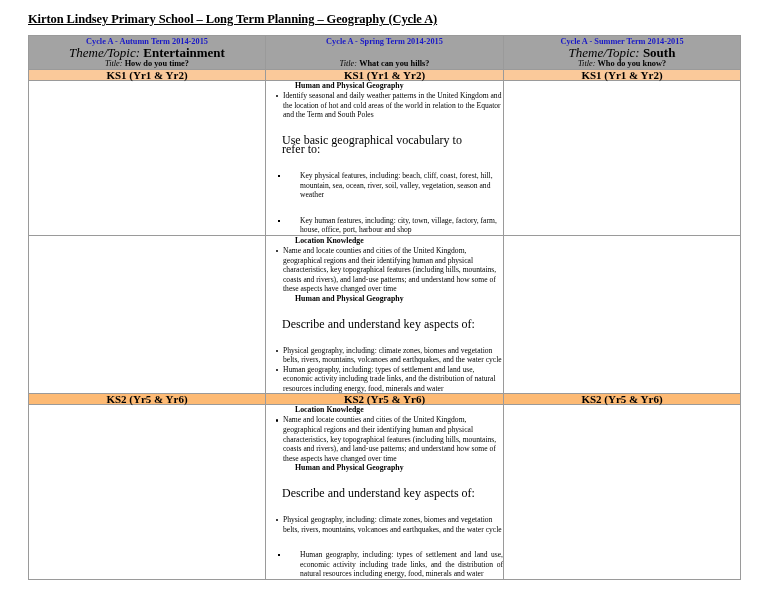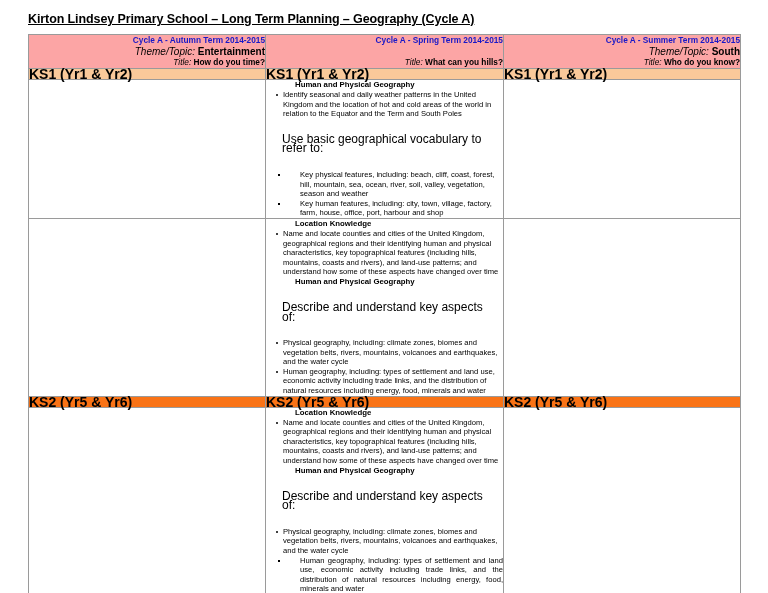--- a/index.html
+++ b/index.html
@@ -13,20 +13,21 @@
     font-family: "Liberation Sans", sans-serif;
     color: #000000;
     overflow: hidden;
   }
   .page {
     position: relative;
     width: 768px;
     height: 593px;
     box-sizing: border-box;
     padding: 12px 28px 0 28px;
+    font-family: Liberation Serif, serif;
   }
   .doc-title {
     font-size: 12.5px;
     font-weight: bold;
     text-decoration: underline;
     letter-spacing: -0.1px;
     margin: 0 0 8px 0;
     white-space: nowrap;
   }
   table.plan {
@@ -39,60 +40,61 @@
     border: 1px solid #9a9a9a;
     vertical-align: top;
     padding: 0;
   }
   col.c1 { width: 237px; }
   col.c2 { width: 238px; }
   col.c3 { width: 237px; }
 
   
   td.term {
-    background: #fca5a5;
-    text-align: right;
+    background: #a3a3a3;
+    text-align: center;
     padding: 3px 4px 4px 4px;
   }
   .term-line1 {
     color: #1818c8;
     font-weight: bold;
     font-size: 8.3px;
     line-height: 11px;
   }
   .term-line2 {
-    font-size: 10px;
+    font-size: 13px;
     line-height: 11px;
     color: #000;
   }
   .term-line2 .lbl,
   .term-line3 .lbl {
     font-style: italic;
     font-weight: normal;
   }
   .term-line2 .val,
   .term-line3 .val {
     font-weight: bold;
   }
   .term-line3 {
     font-size: 8.3px;
     line-height: 11px;
     color: #000;
   }
 
   
   td.band {
-    font-weight: bold;
-    font-size: 14px;
+    text-align: center;
+    font-weight: bold;
+    font-size: 11px;
     padding: 3px 2px 3px 2px;
     line-height: 10px;
   }
   td.band.ks1 { background: #fac99a; }
   td.band.ks2a { background: #fdfd96; }
-  td.band.ks2b { background: #f97316; }
+  td.band.ks2b { background: #fdba74; }
 
   
   td.content {
     padding: 3px 5px 5px 5px;
     font-size: 7.6px;
     line-height: 9.6px;
   }
   td.content.empty { padding: 0; }
   .hd {
     font-weight: bold;
@@ -127,20 +129,21 @@
     height: 2.4px;
     border-radius: 50%;
     background: #000;
   }
   
   ul.b.deep {
     padding-left: 12px;
   }
   ul.b.deep > li {
     padding-left: 22px;
+    margin-top: 16px;
   }
   ul.b.deep > li::before {
     border-radius: 0;
     width: 2.2px;
     height: 2.2px;
     top: 4px;
   }
   li.just { text-align: justify; }
 </style>
 </head>

